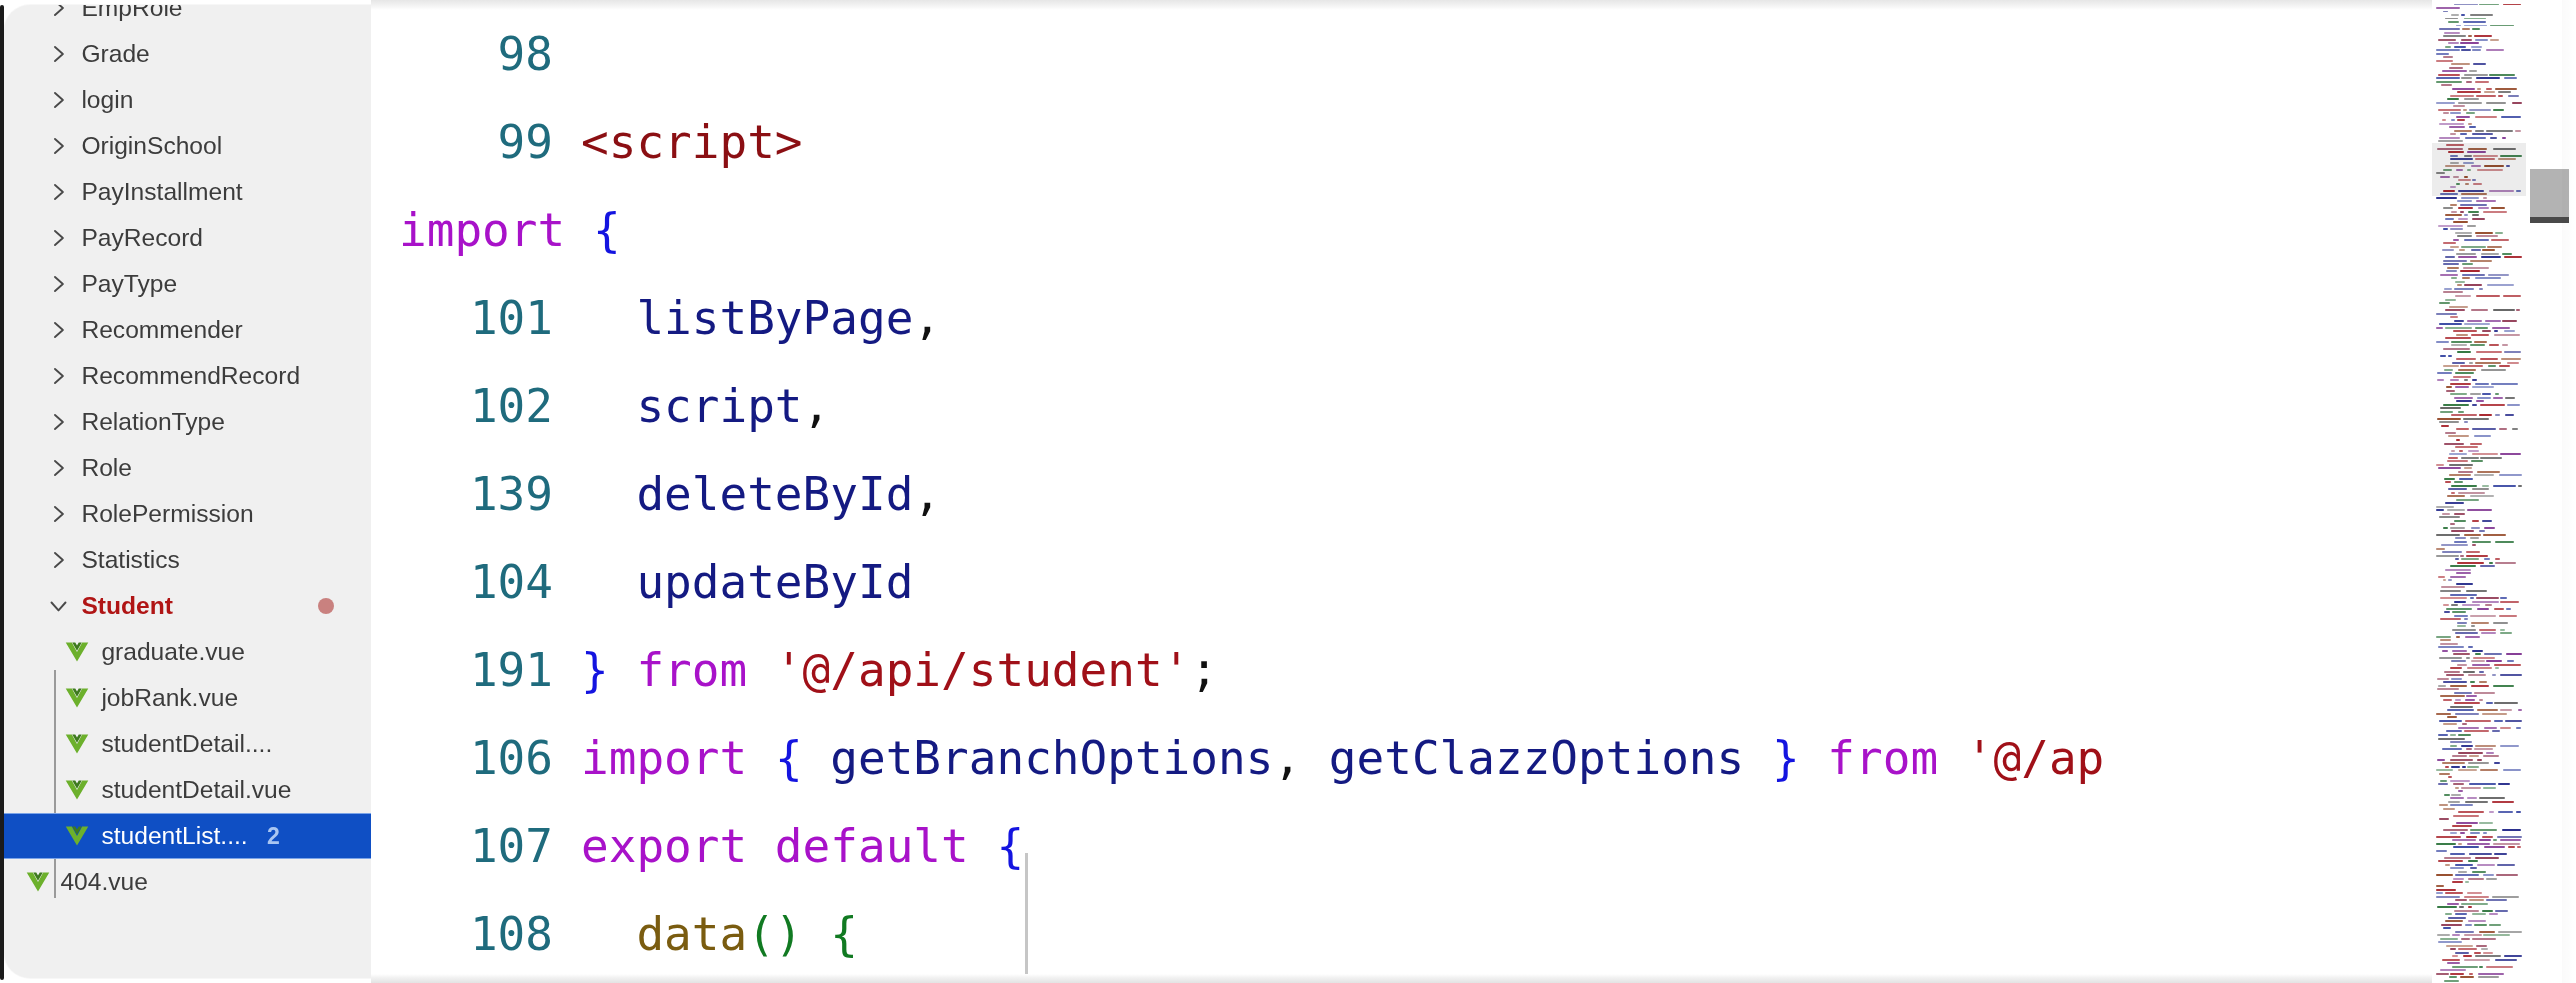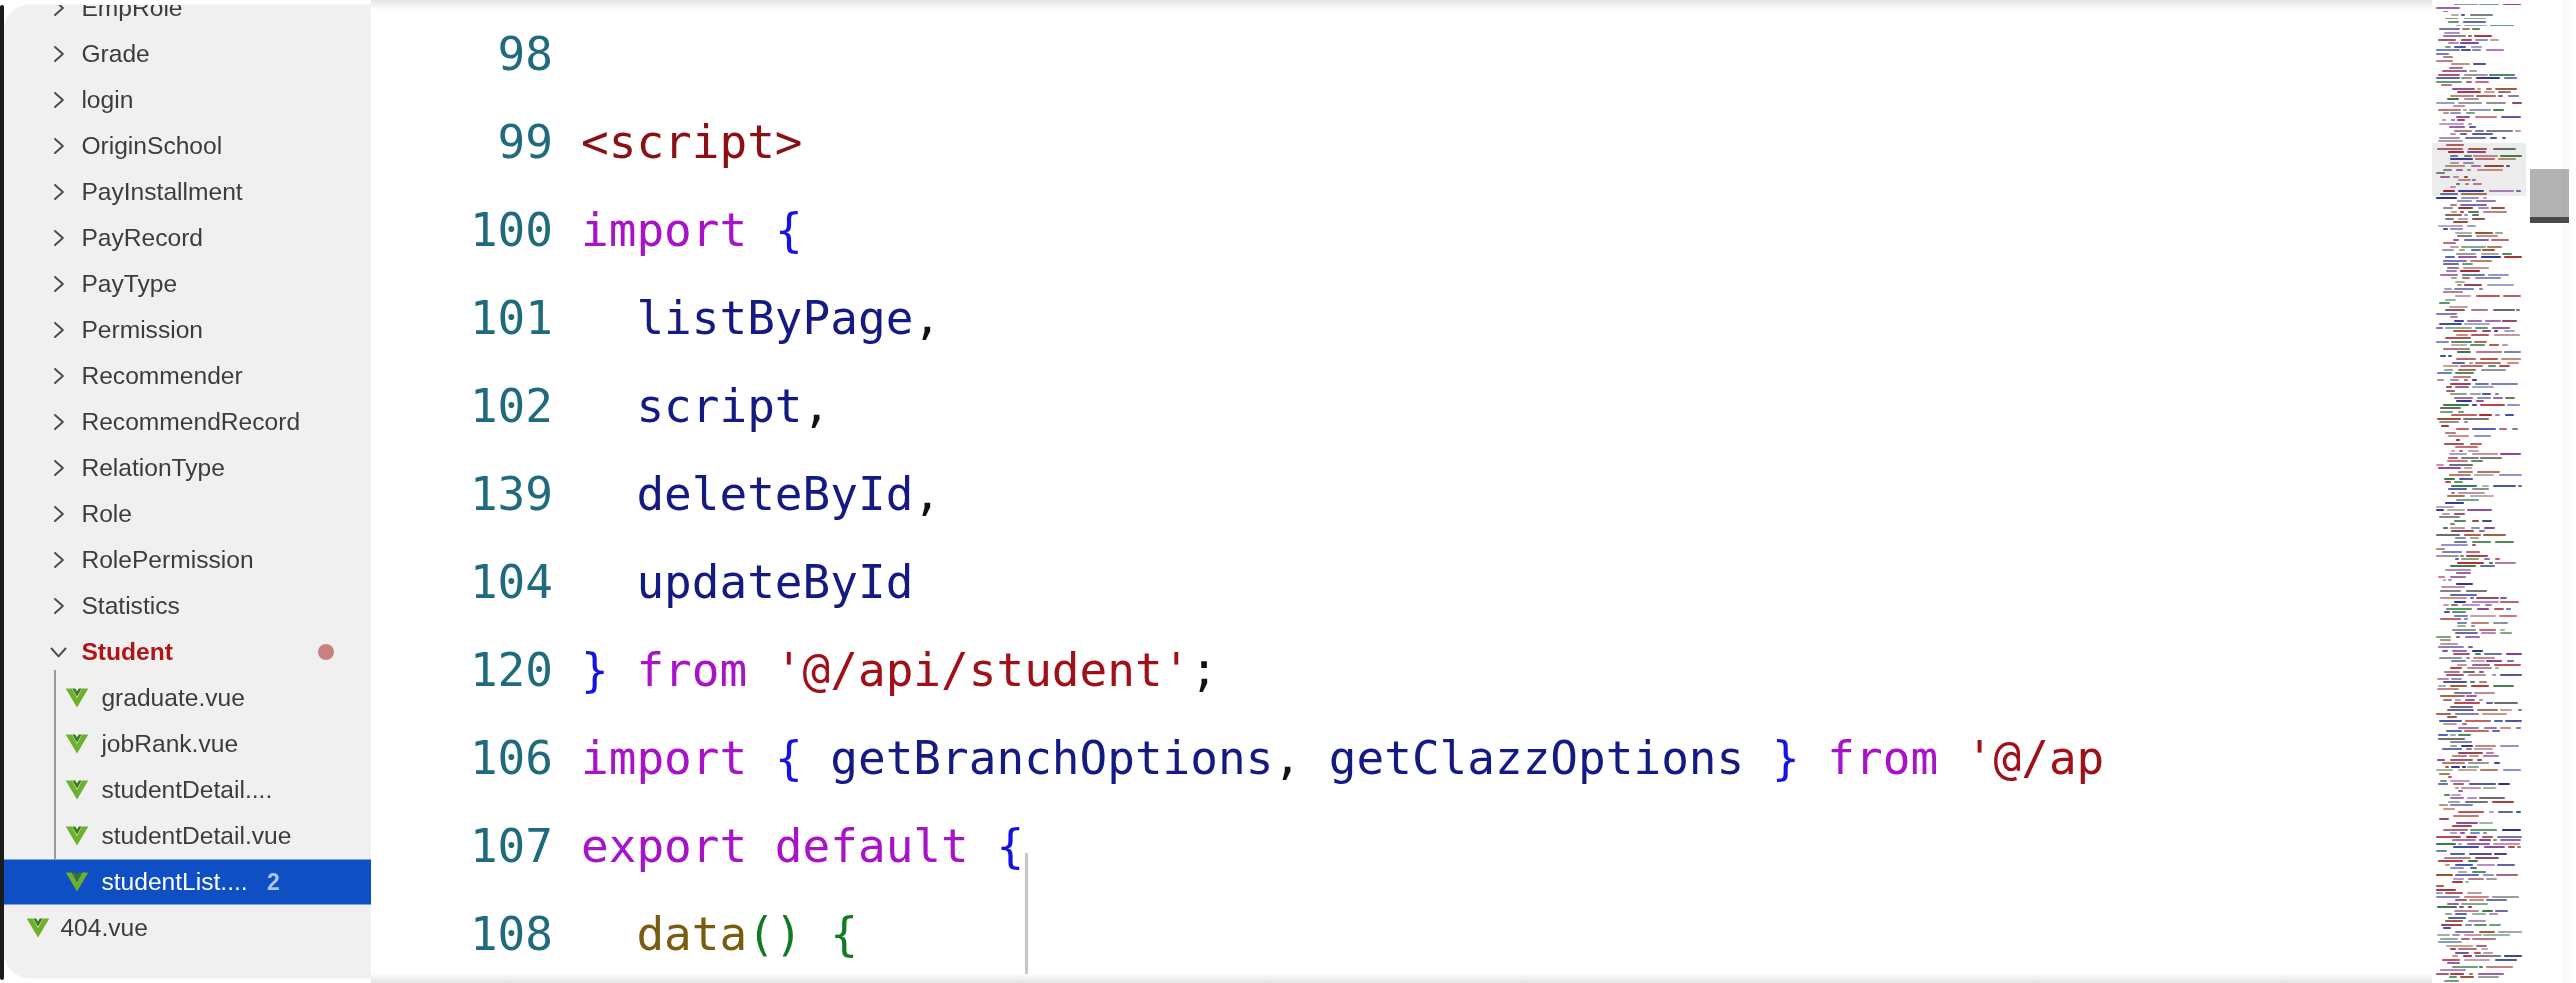--- a/index.html
+++ b/index.html
@@ -323,28 +323,20 @@
               </svg>
             </span>
             <span class="tree-label">PayType</span>
           </div>
           <div class="tree-row folder">
             <span class="chev">
               <svg viewBox="0 0 24 24" fill="none" stroke="#4a4a4a" stroke-width="2.2" stroke-linecap="round" stroke-linejoin="round">
                 <polyline points="8,4 17,12 8,20"></polyline>
               </svg>
             </span>
-            <span class="tree-label">Permission</span>
-          </div>
-          <div class="tree-row folder">
-            <span class="chev">
-              <svg viewBox="0 0 24 24" fill="none" stroke="#4a4a4a" stroke-width="2.2" stroke-linecap="round" stroke-linejoin="round">
-                <polyline points="8,4 17,12 8,20"></polyline>
-              </svg>
-            </span>
             <span class="tree-label">Recommender</span>
           </div>
           <div class="tree-row folder">
             <span class="chev">
               <svg viewBox="0 0 24 24" fill="none" stroke="#4a4a4a" stroke-width="2.2" stroke-linecap="round" stroke-linejoin="round">
                 <polyline points="8,4 17,12 8,20"></polyline>
               </svg>
             </span>
             <span class="tree-label">RecommendRecord</span>
           </div>
@@ -448,26 +440,26 @@
     </div>
   </div>
 
   <div id="editor">
     <div id="editor-topstrip"></div>
 
     <div id="code-scroller">
       <div id="code-lines">
           <div class="code-line"><span class="ln">98</span><span class="code-text"></span></div>
           <div class="code-line"><span class="ln">99</span><span class="code-text"><span class="t-tag">&lt;script&gt;</span></span></div>
-          <div class="code-line"><span class="ln">100</span><span class="code-text"><span class="t-kw">import</span><span class="t-punct"> </span><span class="t-brace-blue">{</span></span></div>
+          <div class="code-line"><span class="code-text"><span class="t-kw">import</span><span class="t-punct"> </span><span class="t-brace-blue">{</span></span></div>
           <div class="code-line"><span class="ln">101</span><span class="code-text"><span class="t-punct">  </span><span class="t-ident">listByPage</span><span class="t-punct">,</span></span></div>
           <div class="code-line"><span class="ln">102</span><span class="code-text"><span class="t-punct">  </span><span class="t-ident">script</span><span class="t-punct">,</span></span></div>
           <div class="code-line"><span class="ln">139</span><span class="code-text"><span class="t-punct">  </span><span class="t-ident">deleteById</span><span class="t-punct">,</span></span></div>
           <div class="code-line"><span class="ln">104</span><span class="code-text"><span class="t-punct">  </span><span class="t-ident">updateById</span></span></div>
-          <div class="code-line"><span class="ln">120</span><span class="code-text"><span class="t-brace-blue">}</span><span class="t-punct"> </span><span class="t-kw">from</span><span class="t-punct"> </span><span class="t-str">'@/api/student'</span><span class="t-punct">;</span></span></div>
+          <div class="code-line"><span class="ln">191</span><span class="code-text"><span class="t-brace-blue">}</span><span class="t-punct"> </span><span class="t-kw">from</span><span class="t-punct"> </span><span class="t-str">'@/api/student'</span><span class="t-punct">;</span></span></div>
           <div class="code-line"><span class="ln">106</span><span class="code-text"><span class="t-kw">import</span><span class="t-punct"> </span><span class="t-brace-blue">{</span><span class="t-punct"> </span><span class="t-ident">getBranchOptions</span><span class="t-punct">,</span><span class="t-punct"> </span><span class="t-ident">getClazzOptions</span><span class="t-punct"> </span><span class="t-brace-blue">}</span><span class="t-punct"> </span><span class="t-kw">from</span><span class="t-punct"> </span><span class="t-str">'@/ap</span></span></div>
           <div class="code-line"><span class="ln">107</span><span class="code-text"><span class="t-kw">export default</span><span class="t-punct"> </span><span class="t-brace-blue">{</span></span></div>
           <div class="code-line"><span class="ln">108</span><span class="code-text"><span class="t-punct">  </span><span class="t-fn">data</span><span class="t-paren-green">()</span><span class="t-punct"> </span><span class="t-brace-green">{</span></span></div>
         </div>
       <div id="code-indent-guide"></div>
     </div>
 
     <div id="editor-bottomstrip"></div>
 
     <div id="minimap">

